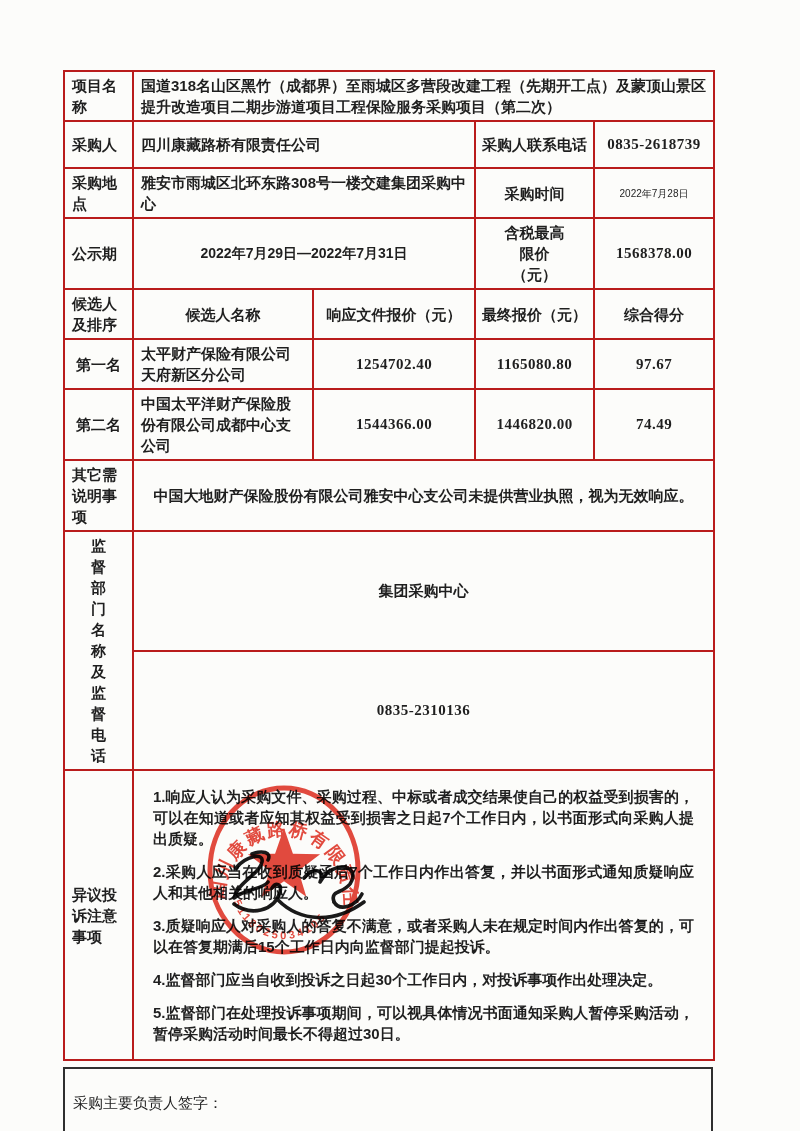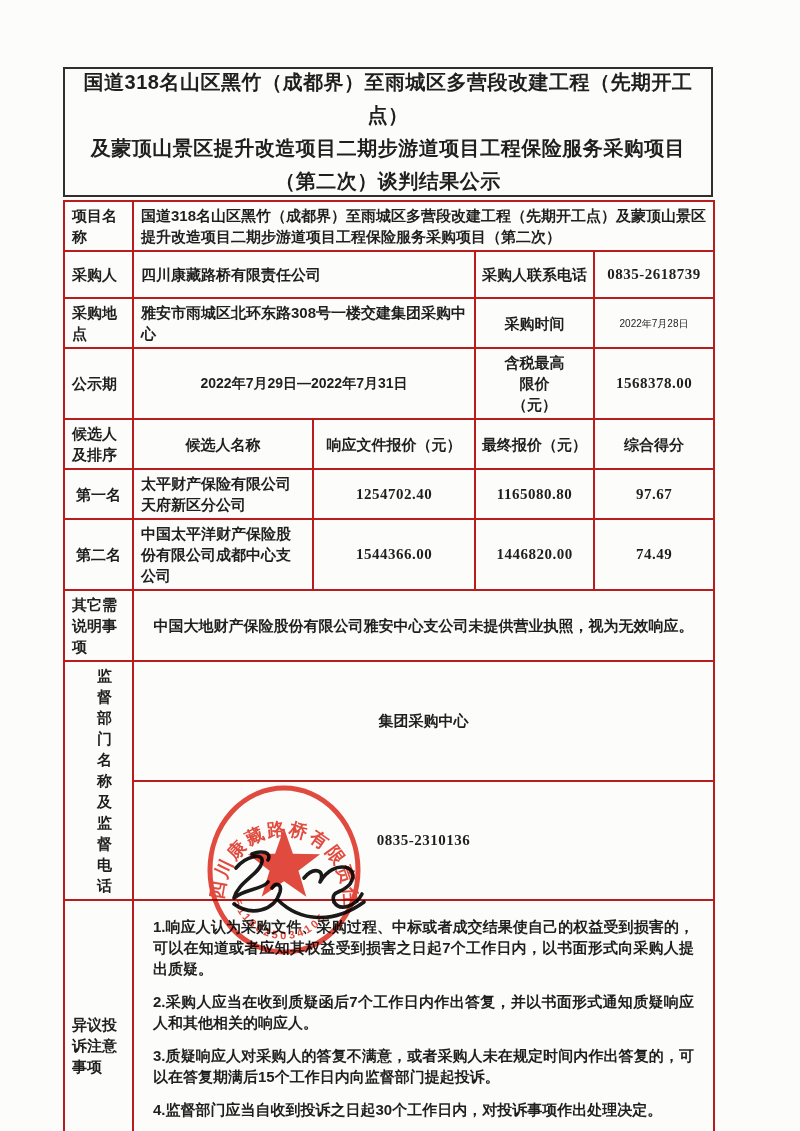--- a/index.html
+++ b/index.html
@@ -54,25 +54,20 @@
     position:absolute;left:222px;top:842px;width:160px;height:92px;
     z-index:6;mix-blend-mode:multiply;
   }
 </style>
 </head>
 <body>
 
 <div class="page">
   <div class="doc">
 
-    <div class="title-box">
-      <div>国道318名山区黑竹（成都界）至雨城区多营段改建工程（先期开工点）</div>
-      <div>及蒙顶山景区提升改造项目二期步游道项目工程保险服务采购项目</div>
-      <div>（第二次）谈判结果公示</div>
-    </div>
 
     <table class="main">
       <colgroup>
         <col style="width:69px">
           <col style="width:180px">
           <col style="width:162px">
         <col style="width:119px">
           <col style="width:120px">
       </colgroup>
 
@@ -126,21 +121,21 @@
         <td class="center num">1446820.00</td>
         <td class="center num">74.49</td>
       </tr>
 
       <tr style="height:41px">
         <td class="lab">其它需说明事项</td>
         <td class="note" colspan="4">中国大地财产保险股份有限公司雅安中心支公司未提供营业执照，视为无效响应。</td>
       </tr>
 
       <tr style="height:39px">
-        <td class="lab" rowspan="2" style="text-align:right;padding:3px 20px">监督部门名称及监督电话</td>
+        <td class="lab" rowspan="2" style="text-align:center;padding:3px 20px">监督部门名称及监督电话</td>
         <td class="center" colspan="4">集团采购中心</td>
       </tr>
       <tr style="height:39px">
         <td class="center num" colspan="4">0835-2310136</td>
       </tr>
 
       <tr style="height:199px">
         <td class="lab">异议投诉注意事项</td>
         <td class="objection-cell" colspan="4">
           <p class="obj-item">1.响应人认为采购文件、采购过程、中标或者成交结果使自己的权益受到损害的，可以在知道或者应知其权益受到损害之日起7个工作日内，以书面形式向采购人提出质疑。</p>

